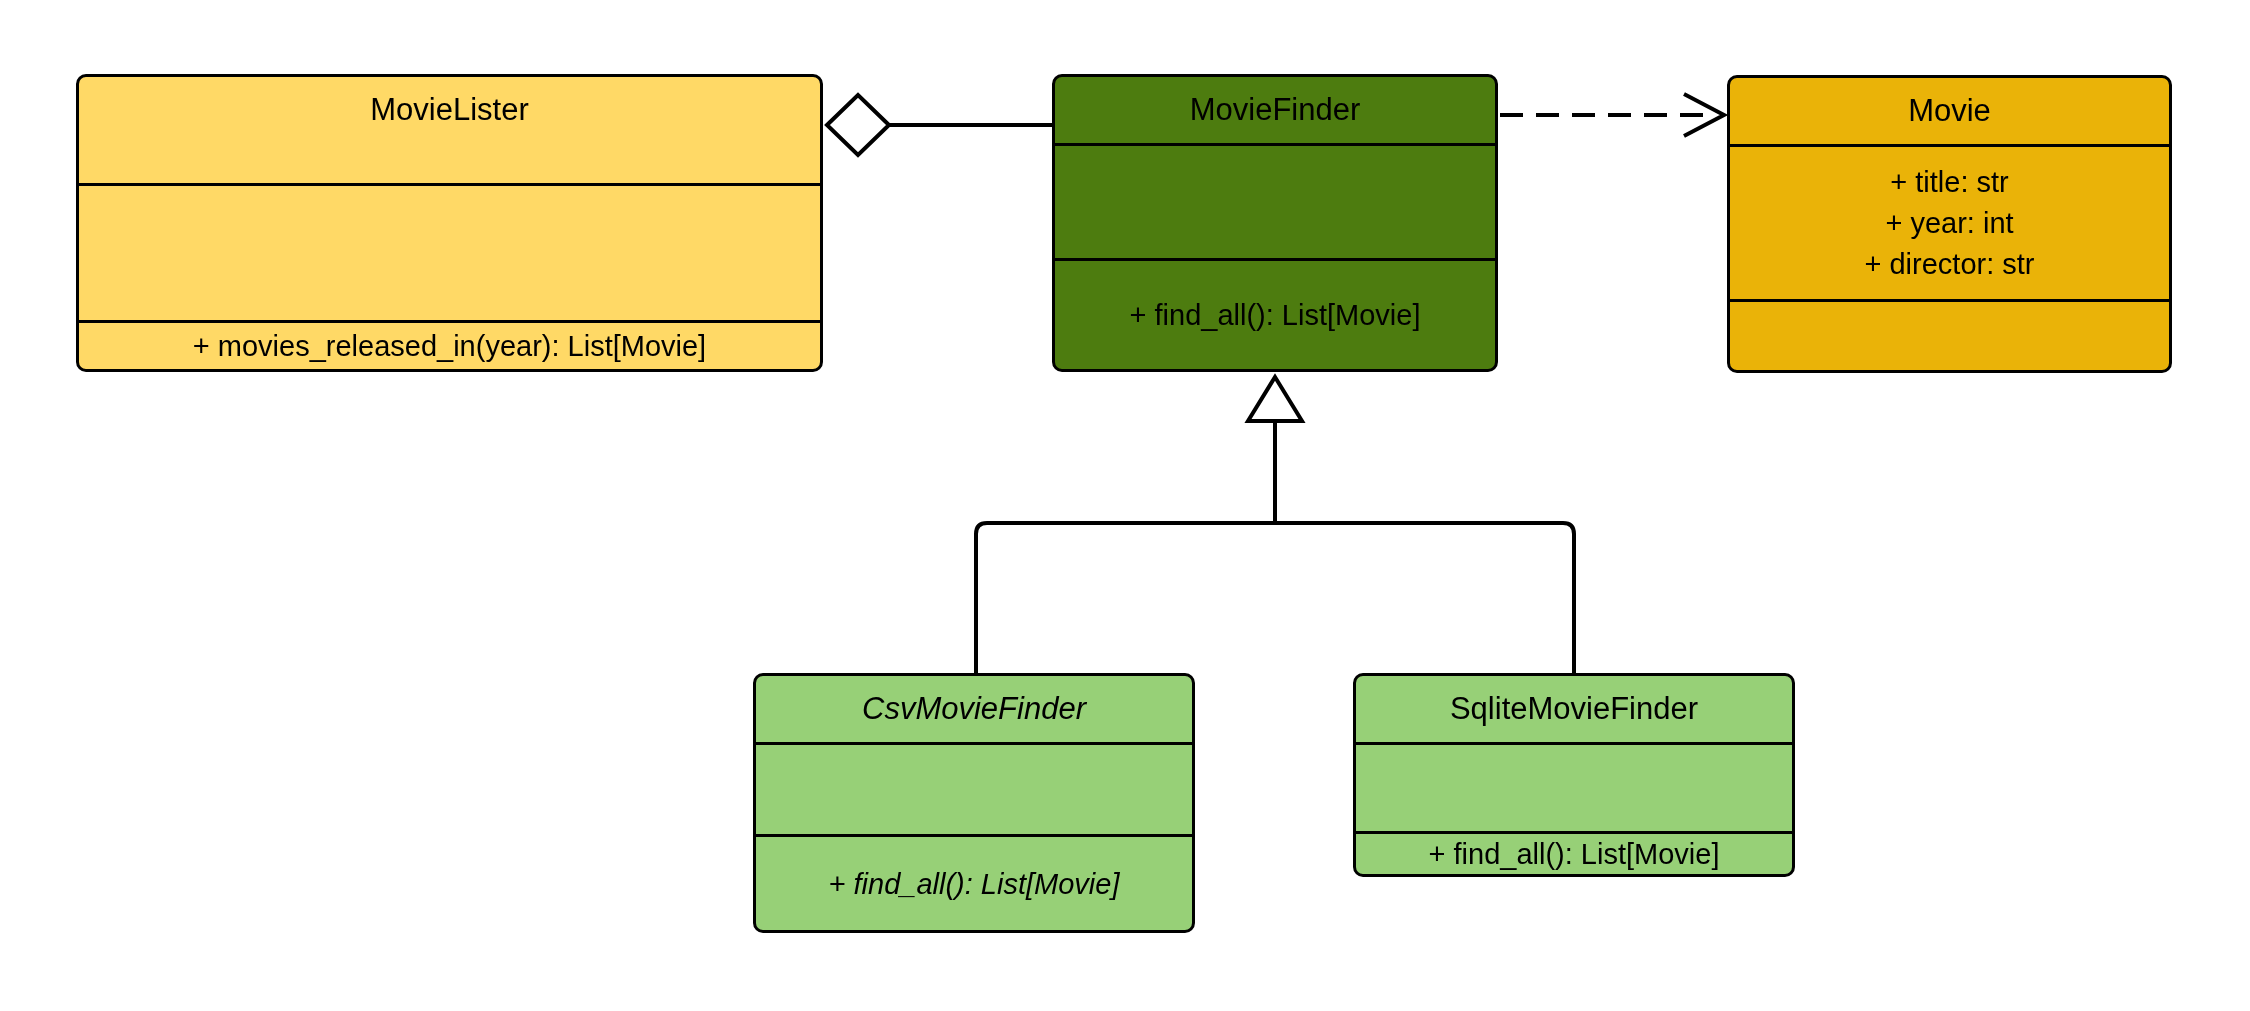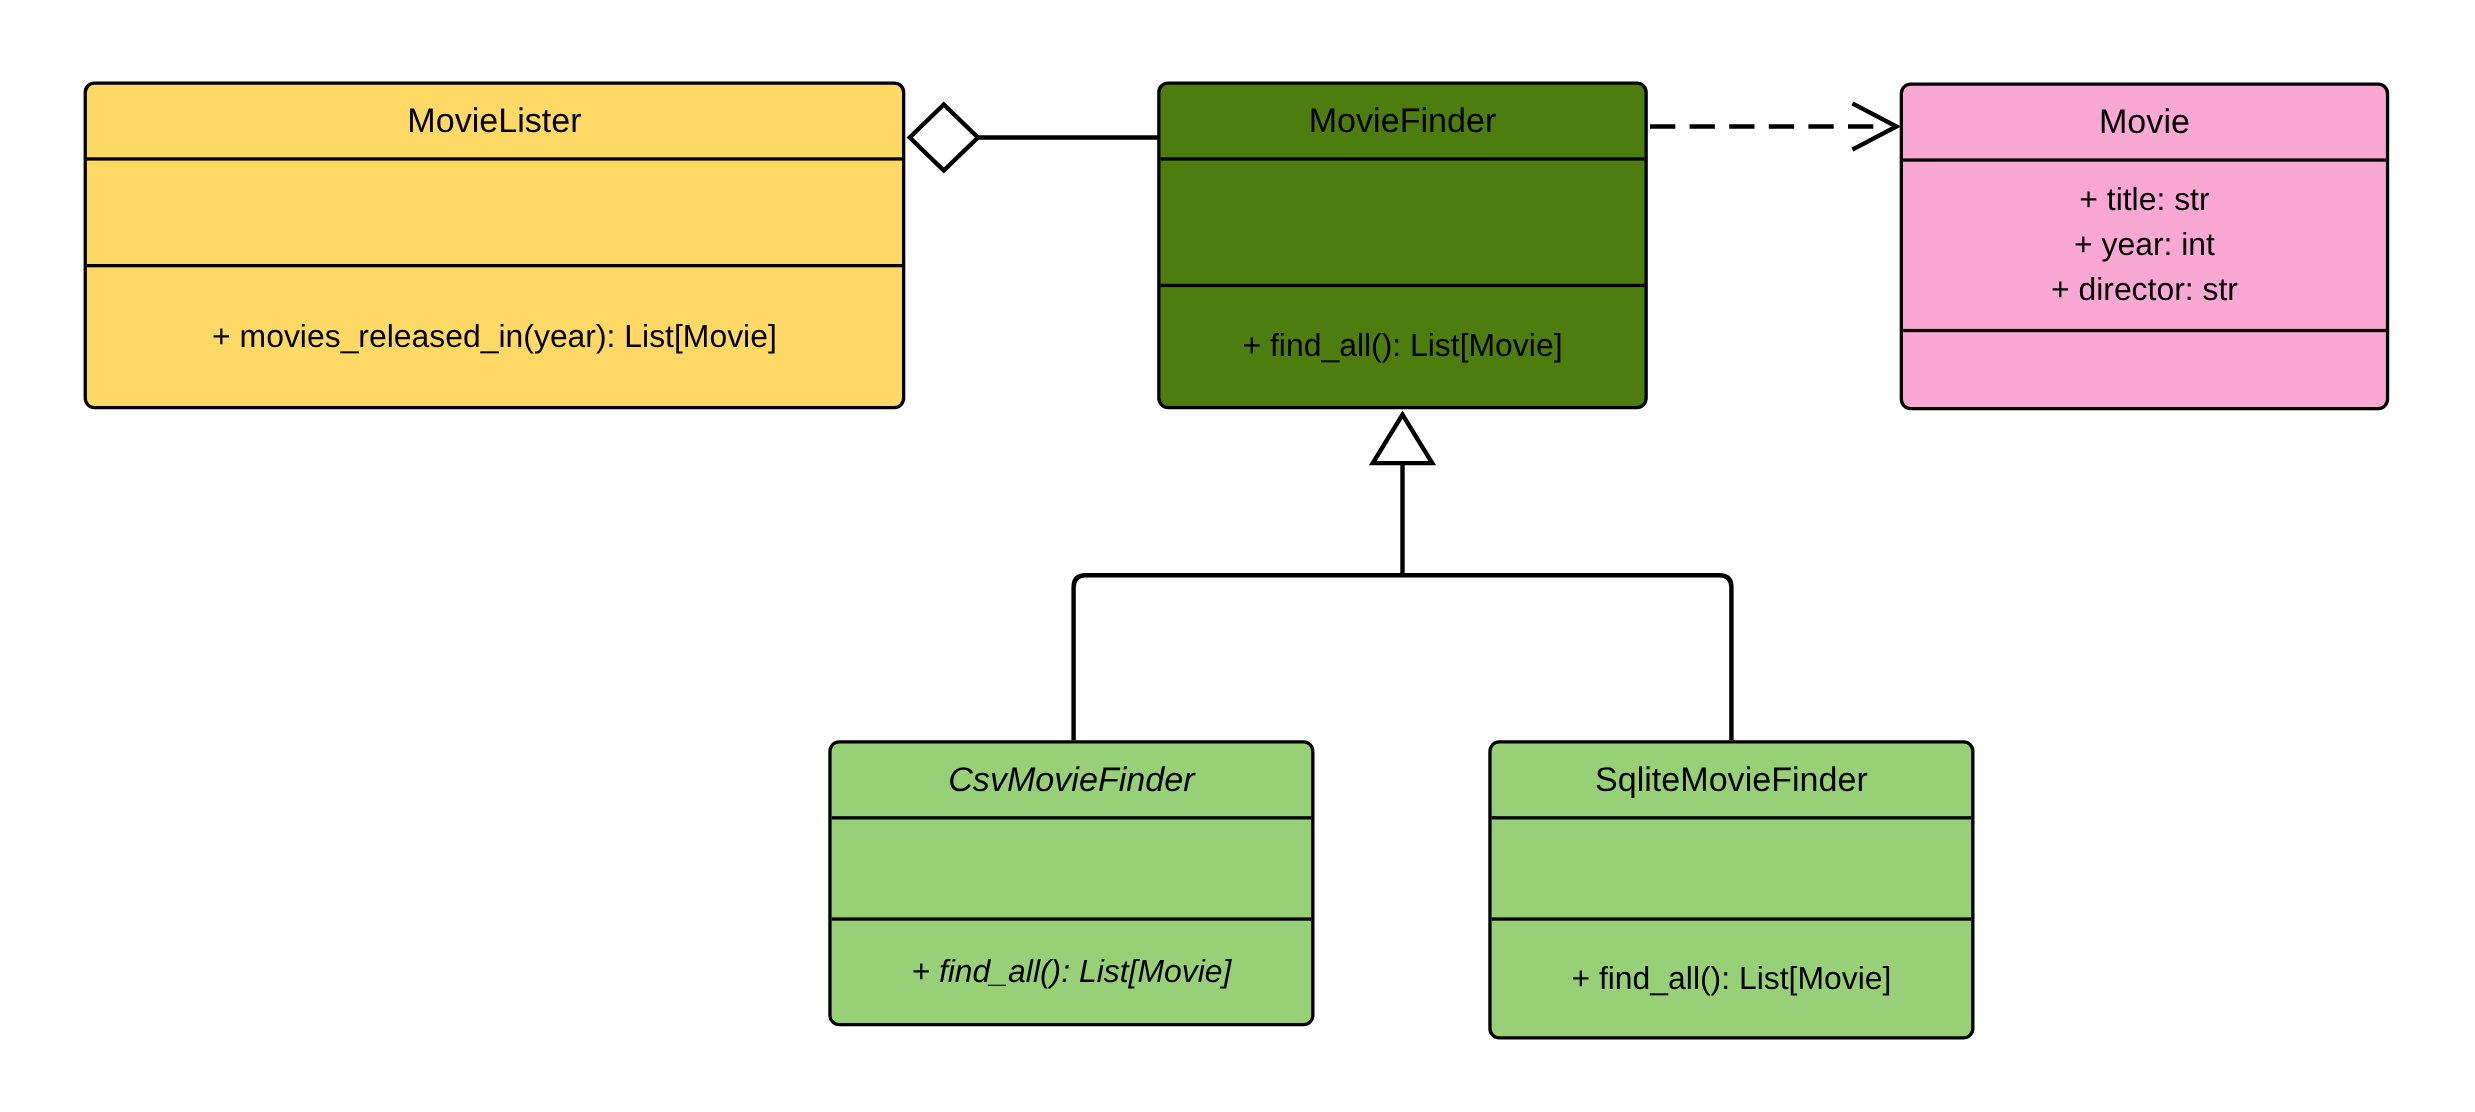--- a/index.html
+++ b/index.html
@@ -65,55 +65,55 @@
       <polyline points="1684,94 1724,115 1684,136" fill="none"></polyline>
     </g>
 
     <g>
       <path d="M976 673 L976 534 Q976 523 987 523 L1563 523 Q1574 523 1574 534 L1574 673" fill="none"></path>
       <line x1="1275" y1="523" x2="1275" y2="420" fill="none"></line>
       <polygon points="1275,377 1248,421 1302,421" style="fill: rgb(255, 255, 255);"></polygon>
     </g>
   </svg>
 
-  <div class="uml-class" style="left: 76px; top: 74px; width: 747px; height: 298px; background-color: rgb(255, 217, 102);">
+  <div class="uml-class" style="left: 76px; top: 74px; width: 747px; height: 298px; background-color: rgb(255, 217, 102); gap: 40px;">
     <div class="sec title">MovieLister</div>
     <div class="sec body" style="height:97px;"></div>
     <div class="sec body grow">
       <div class="line">+ movies_released_in(year): List[Movie]</div>
     </div>
   </div>
 
   <div class="uml-class" style="left: 1052px; top: 74px; width: 446px; height: 298px; background-color: #4d7c0f;">
     <div class="sec title">MovieFinder</div>
     <div class="sec body" style="height:115px;"></div>
     <div class="sec body grow">
       <div class="line">+ find_all(): List[Movie]</div>
     </div>
   </div>
 
-  <div class="uml-class" style="left: 1727px; top: 75px; width: 445px; height: 298px; background-color: #f9a8d4;">
+  <div class="uml-class" style="left: 1727px; top: 75px; width: 445px; height: 298px; background-color: #eab308;">
     <div class="sec title">Movie</div>
     <div class="sec body" style="height:155px; line-height:41px;">
       <div class="line">+ title: str</div>
       <div class="line">+ year: int</div>
       <div class="line">+ director: str</div>
     </div>
     <div class="sec body grow"></div>
   </div>
 
   <div class="uml-class" style="left: 753px; top: 673px; width: 442px; height: 260px; background-color: rgb(151, 208, 119); font-style: italic;">
     <div class="sec title">CsvMovieFinder</div>
     <div class="sec body" style="height:92px;"></div>
     <div class="sec body grow">
       <div class="line">+ find_all(): List[Movie]</div>
     </div>
   </div>
 
-  <div class="uml-class" style="left: 1353px; top: 673px; width: 442px; height: 272px; background-color: rgb(151, 208, 119);">
+  <div class="uml-class" style="left: 1353px; top: 673px; width: 442px; height: 204px; background-color: rgb(151, 208, 119);">
     <div class="sec title">SqliteMovieFinder</div>
     <div class="sec body" style="height:92px;"></div>
     <div class="sec body grow">
       <div class="line">+ find_all(): List[Movie]</div>
     </div>
   </div>
 
 </div>
 
 </body></html>

